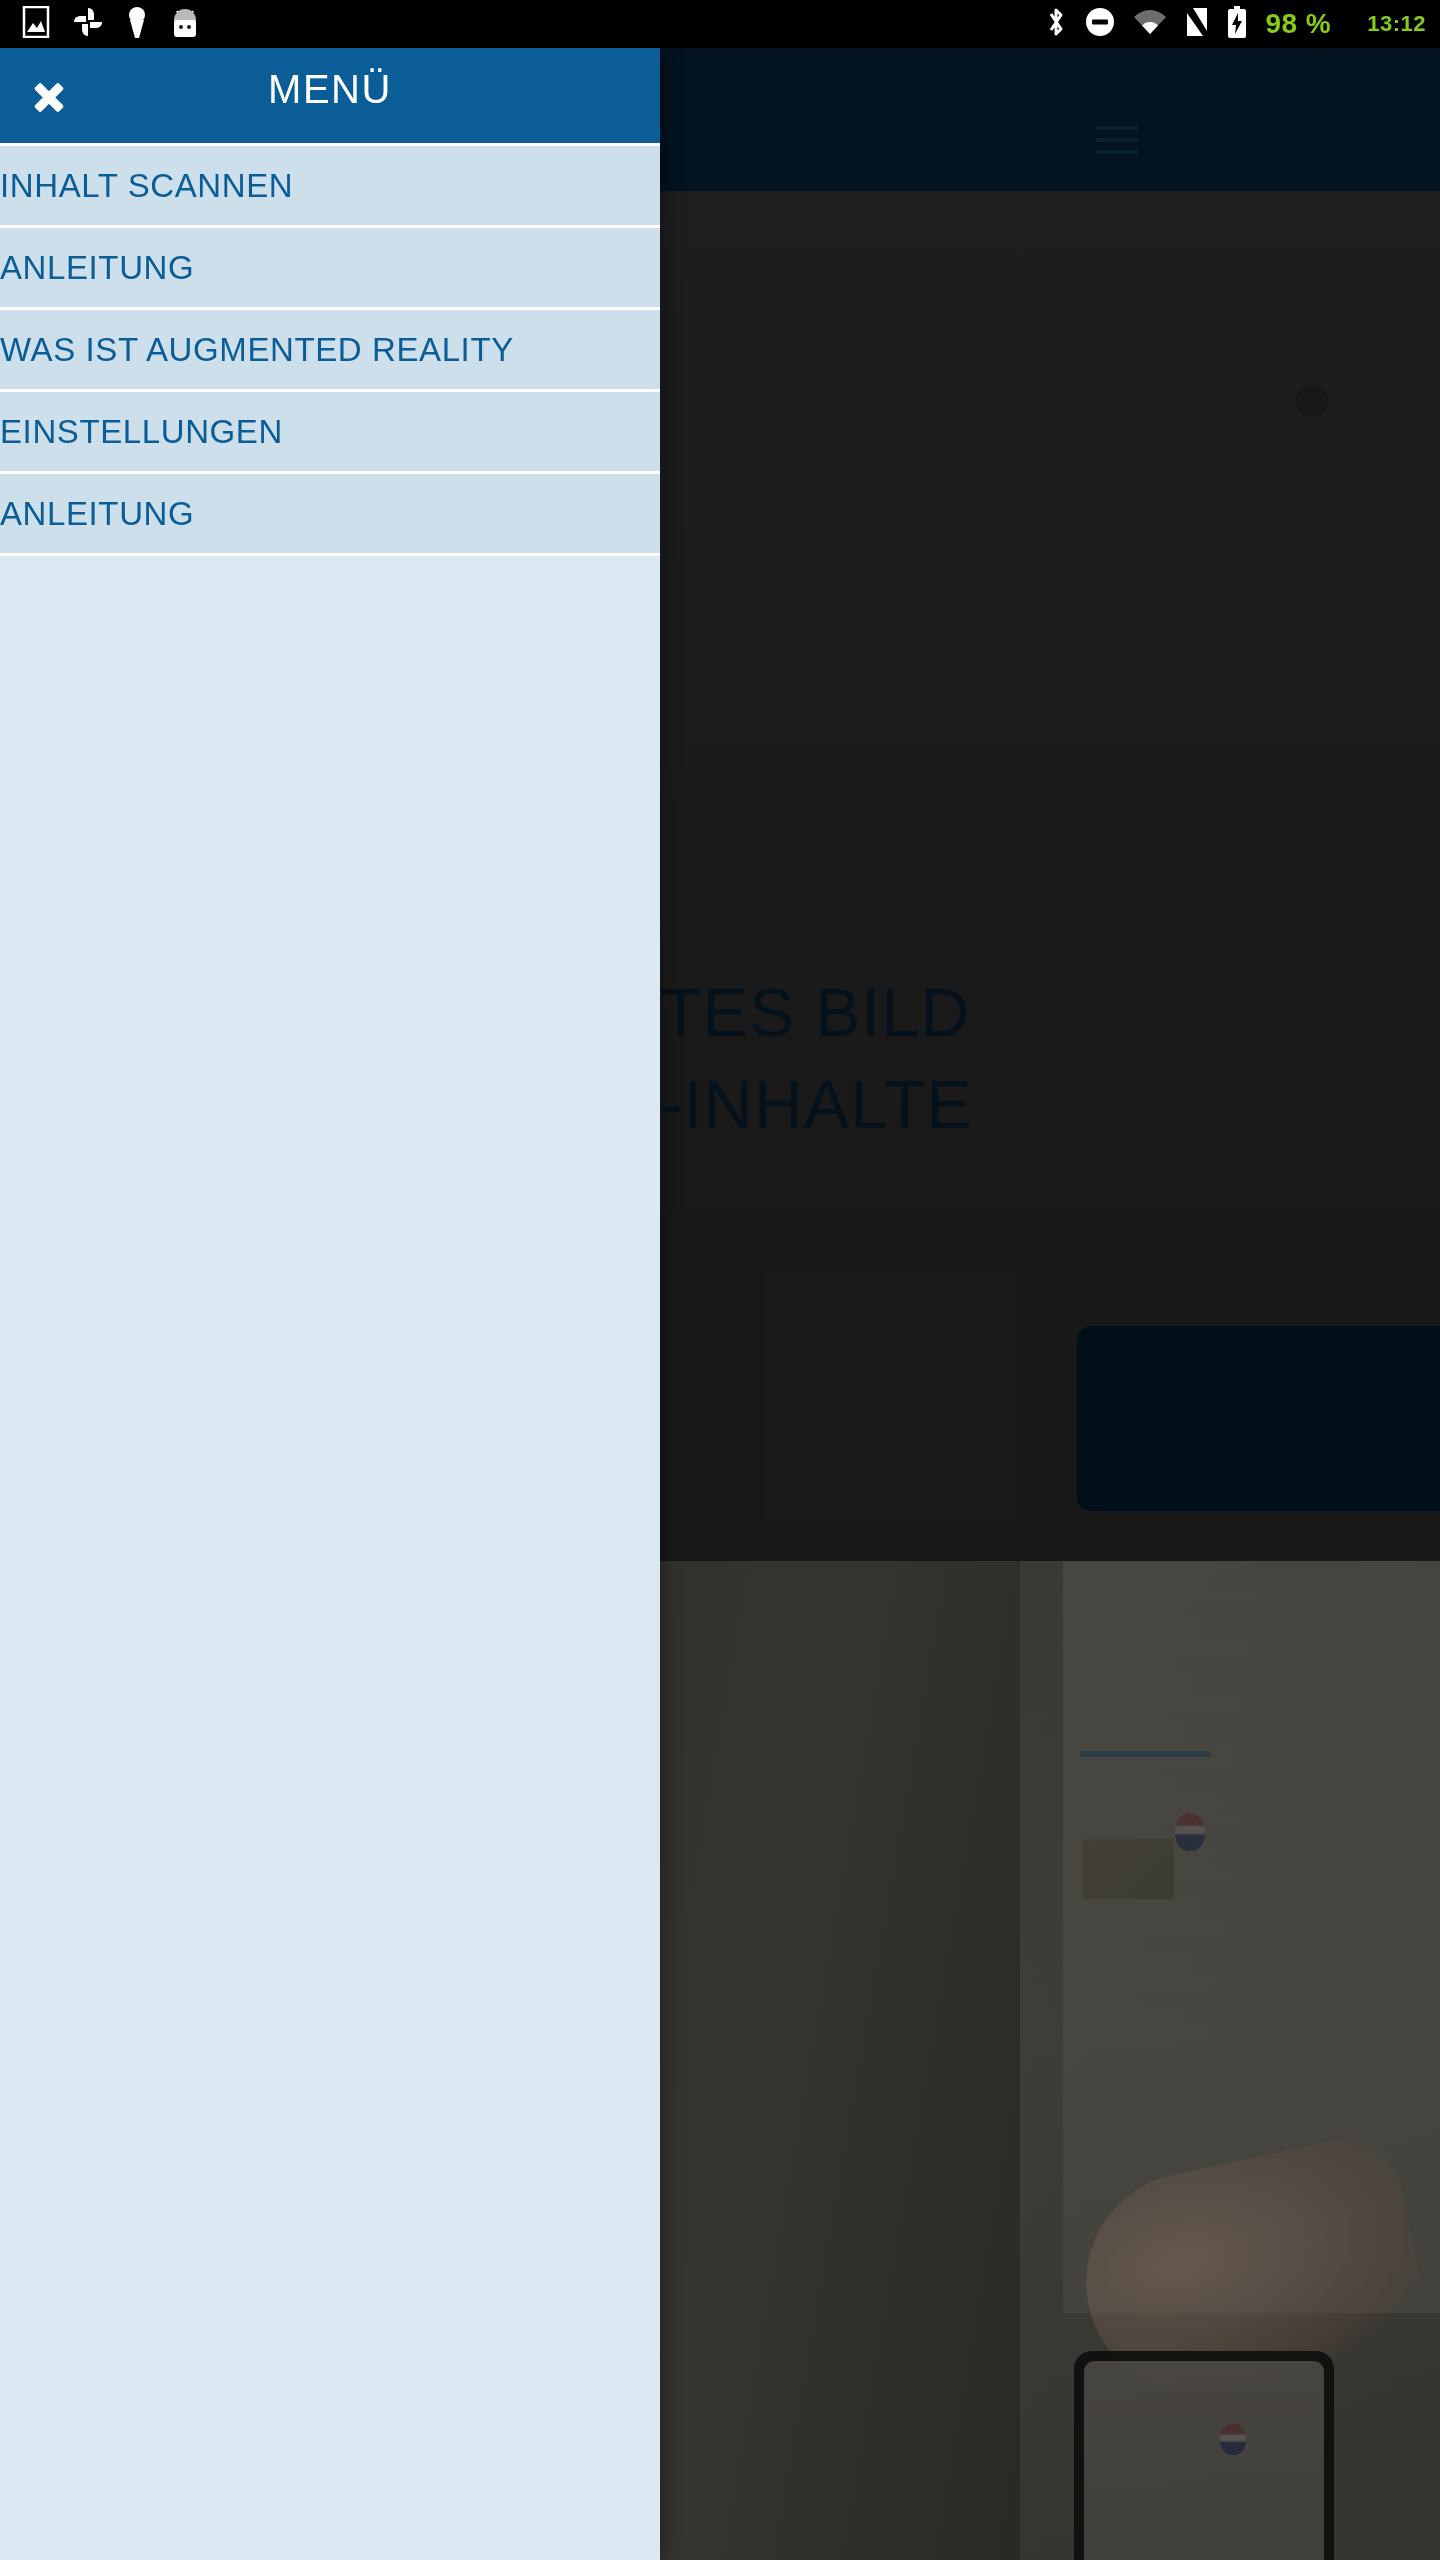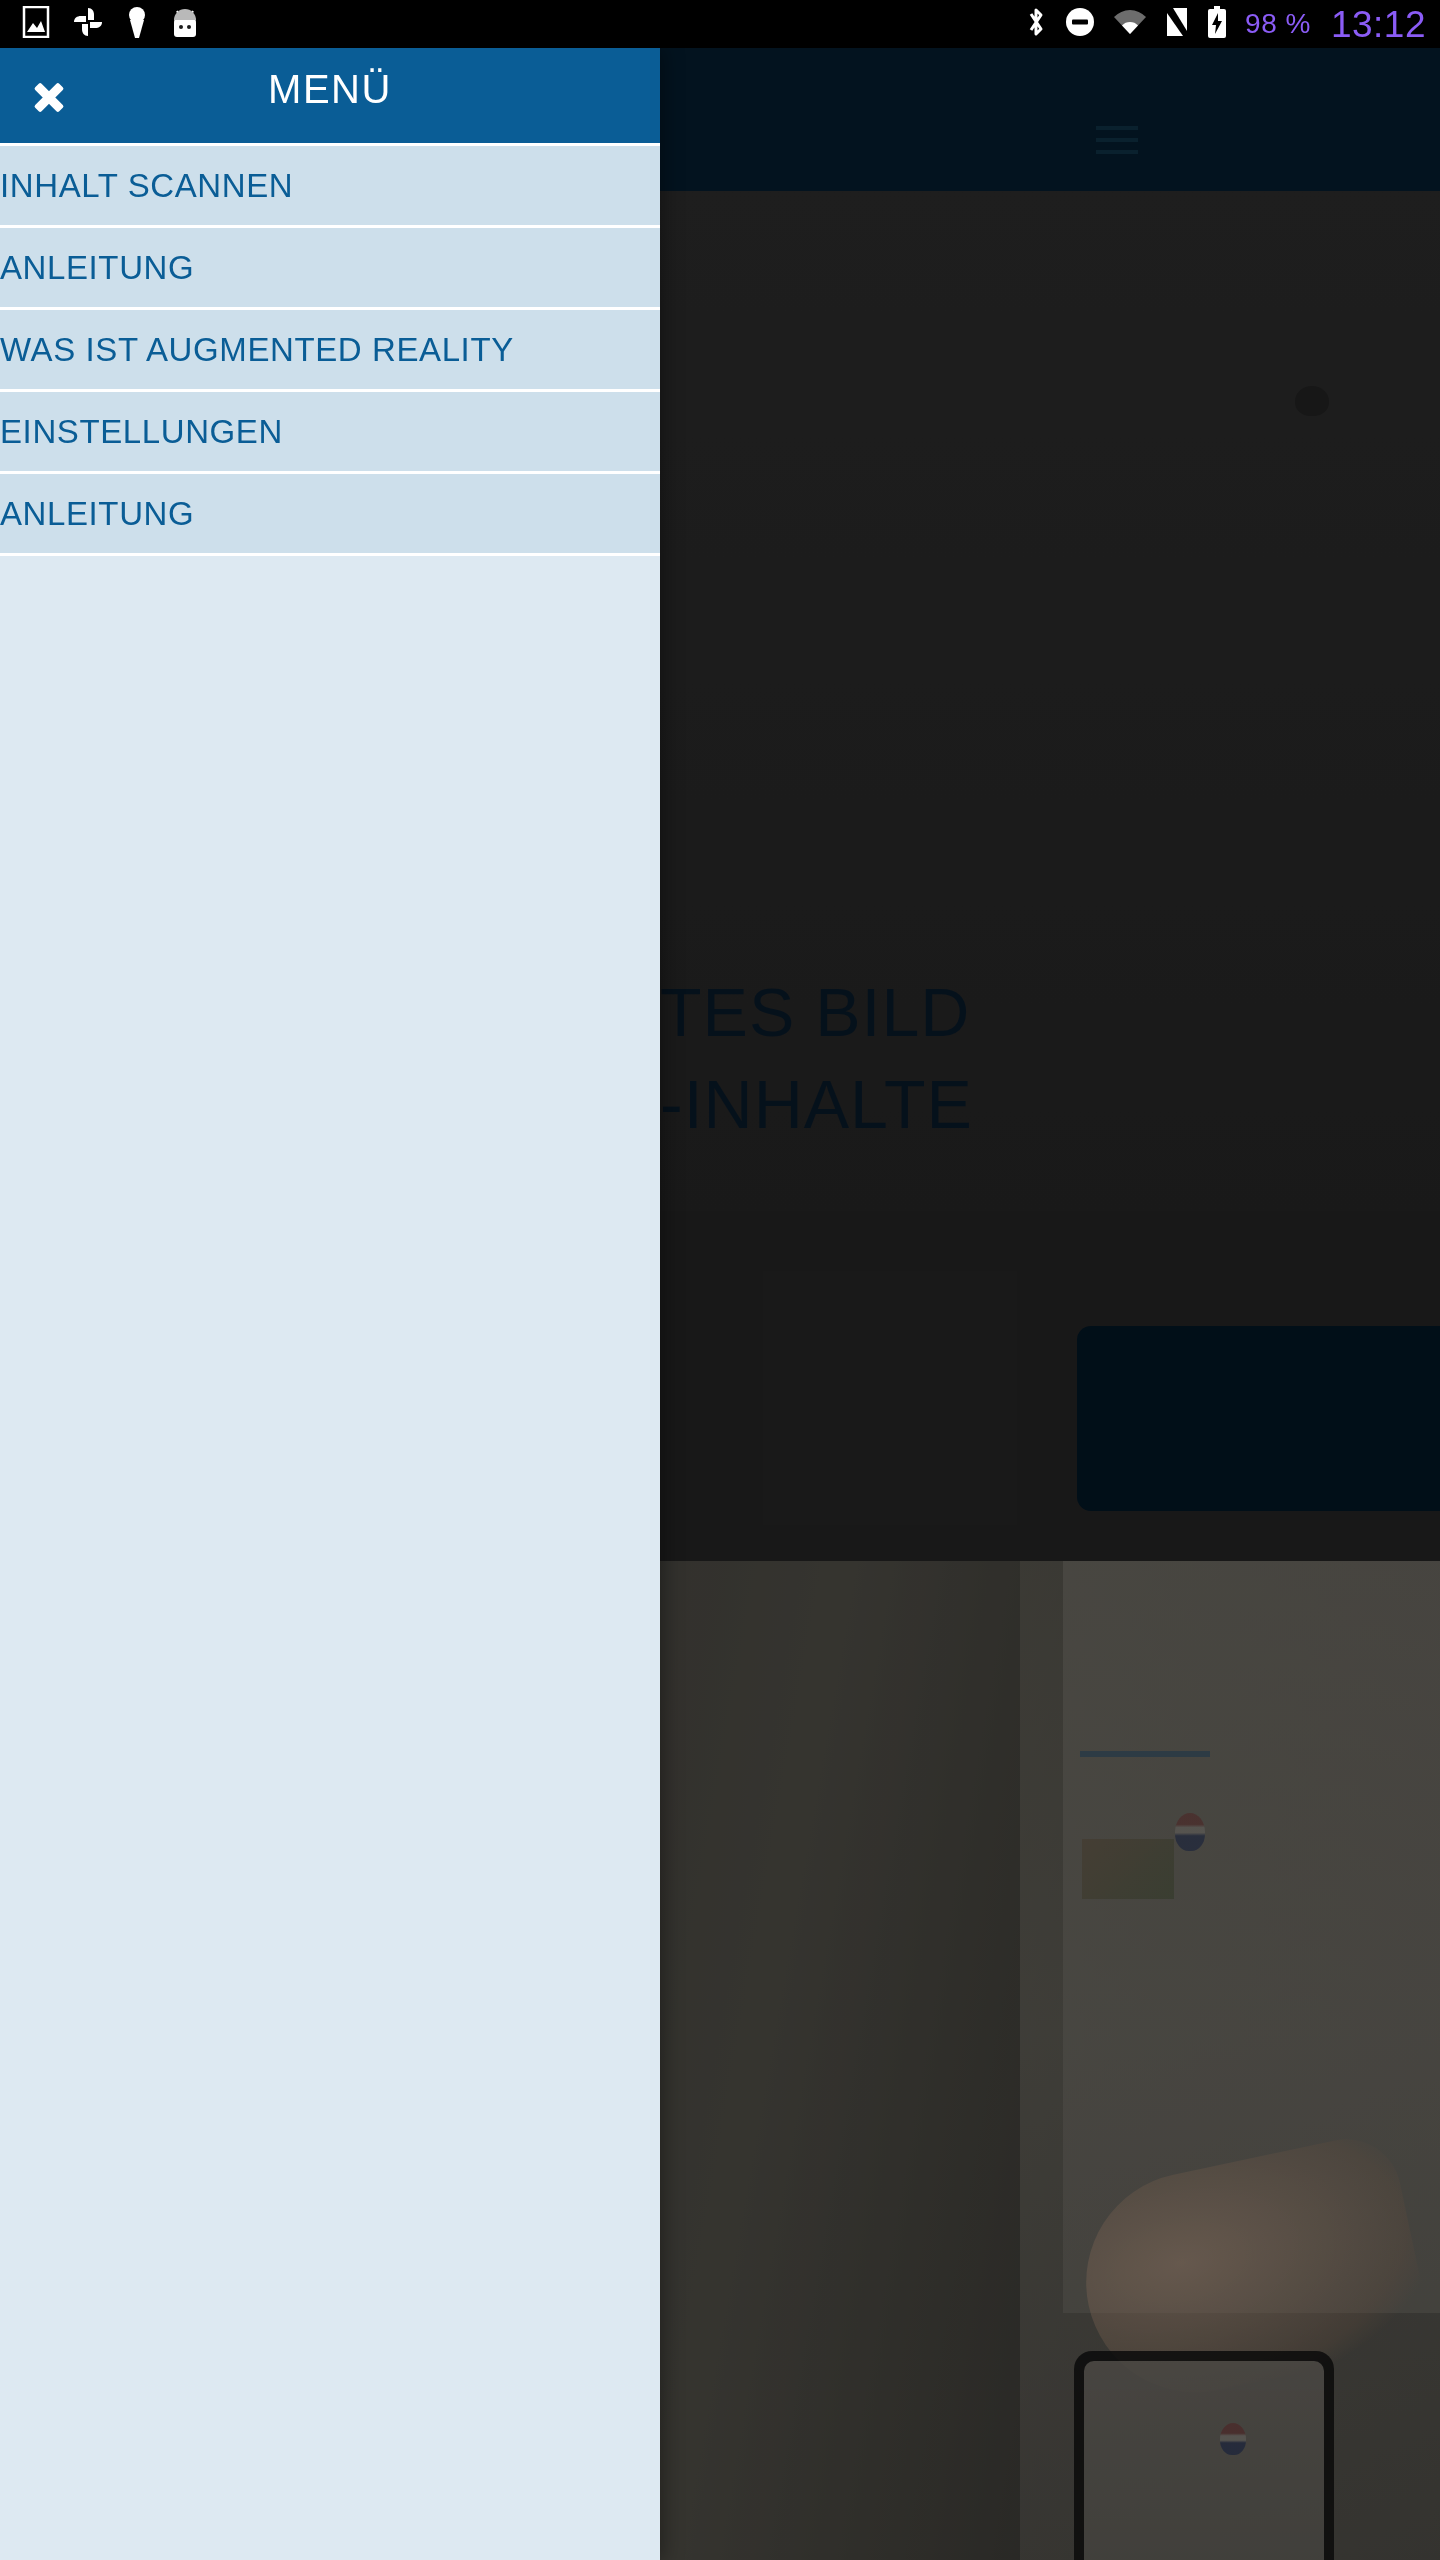--- a/index.html
+++ b/index.html
@@ -170,28 +170,28 @@
   }
   #status-left {
     display:flex; align-items:center; gap:22px; flex:0 0 auto;
   }
   #status-right {
     margin-left:auto;
     display:flex; align-items:center; gap:18px;
   }
   .sb-ico { display:block; }
   #status-battery-text, #status-clock {
-    color:#8b5cf6;
+    color:#84cc16;
     font-size:28px;
-    font-weight:400;
+    font-weight:700;
     letter-spacing:.5px;
     line-height:1;
     white-space:nowrap;
   }
-  #status-clock { margin-left:2px; font-size:37px; }
+  #status-clock { margin-left:18px; font-size:22px; }
 
   
   #drawer {
     position:absolute;
     left:0; top:48px;
     width:660px; height:2512px;
     background:#dde9f2;
     z-index:20;
     box-shadow:4px 0 18px rgba(0,0,0,.35);
     overflow:hidden;

